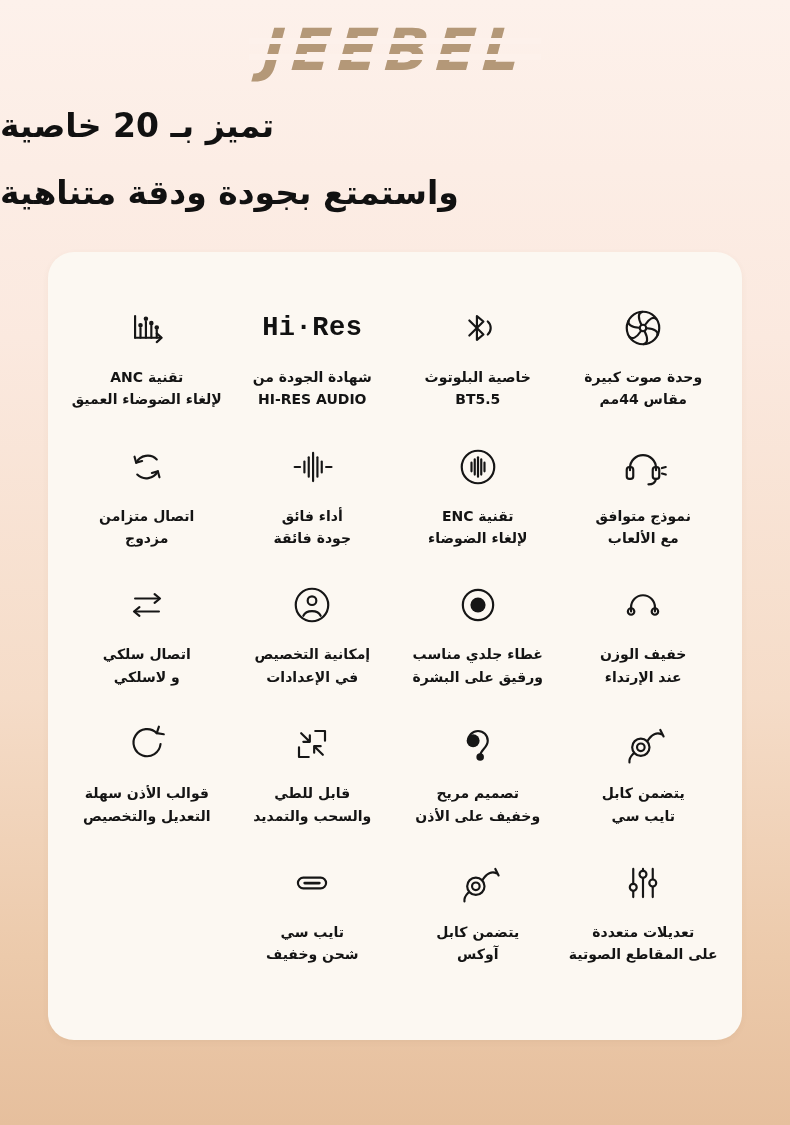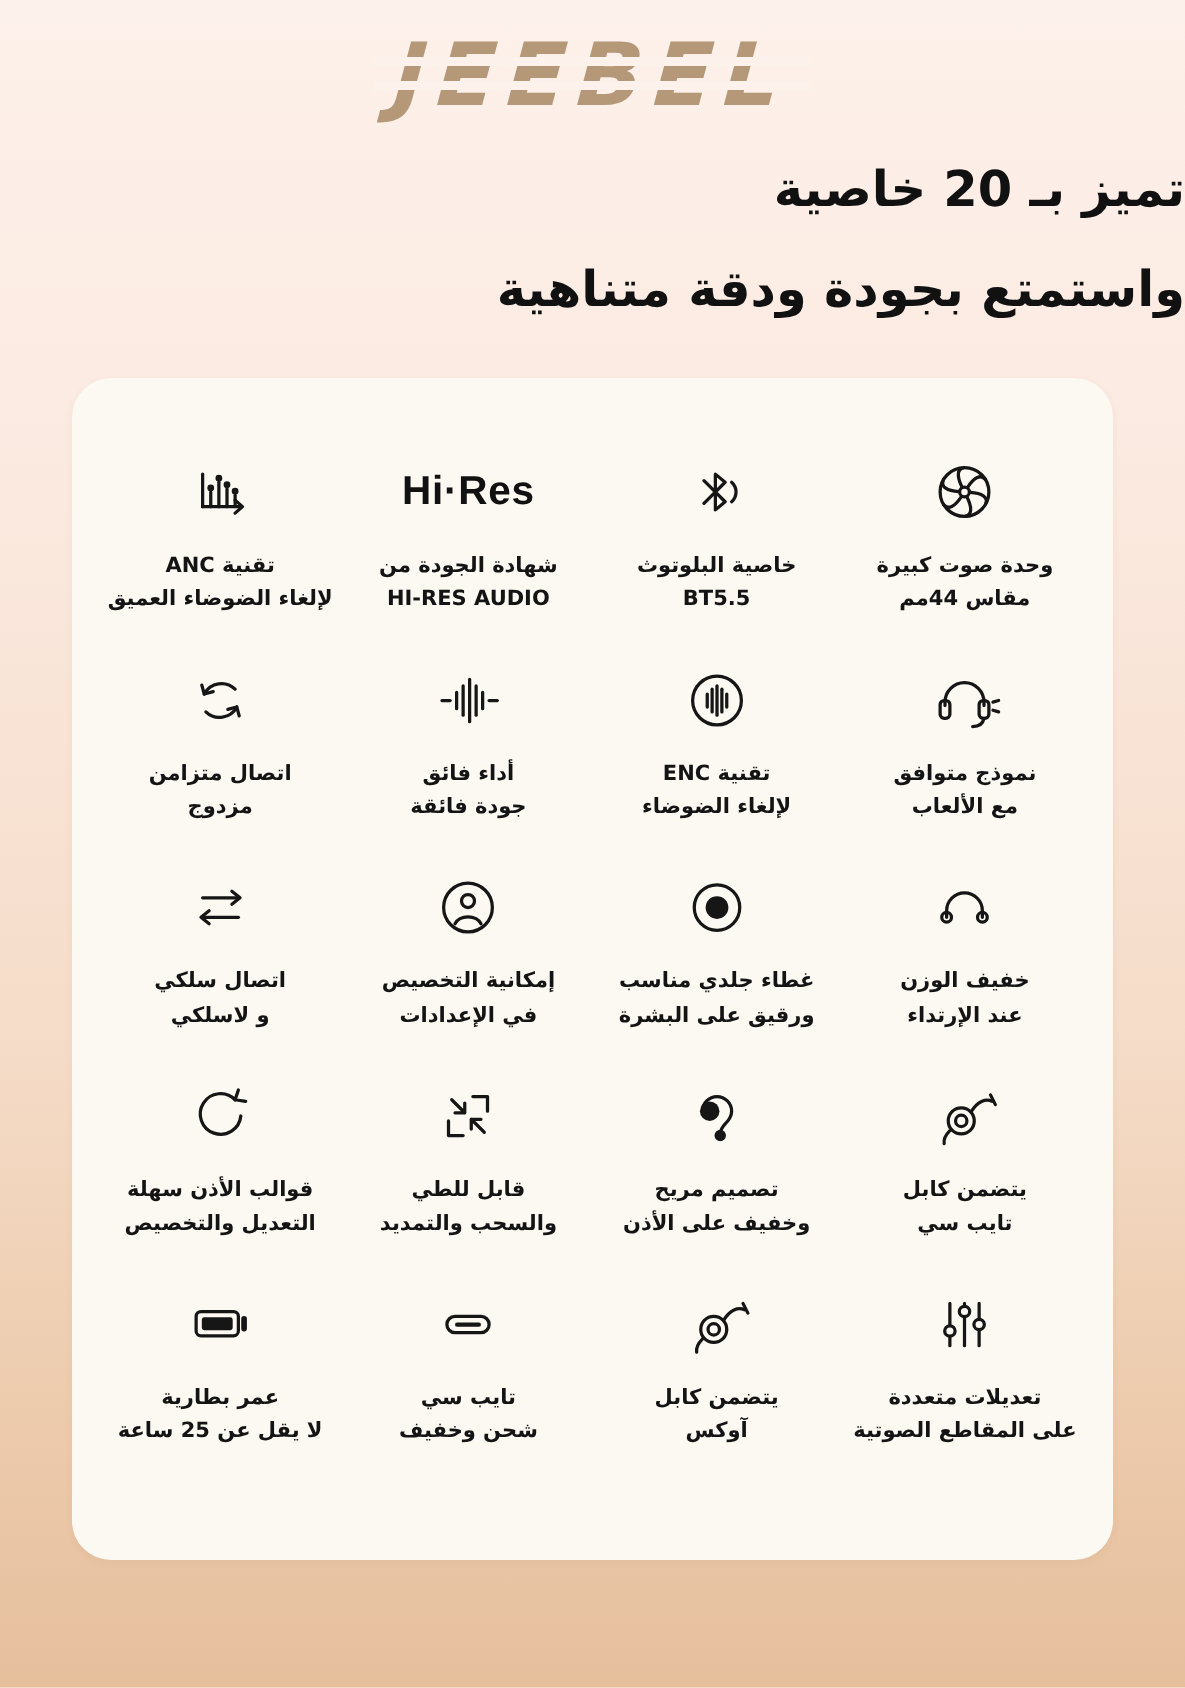--- a/index.html
+++ b/index.html
@@ -25,21 +25,21 @@
   }
   .logo-stripe{
     position:absolute;left:-14px;right:-14px;height:6px;
     background:var(--bg-top,#fdf1eb);
     pointer-events:none;
   }
   .stripe-1{top:30%;}
   .stripe-2{top:56%;}
   .headline{
     margin:20px 0 0;
-    direction:rtl;text-align:right;
+    direction:rtl;text-align:left;
     font-size:33px;font-weight:bold;color:#111;
     line-height:1.5;
   }
   .card{
     margin:34px 48px 0;
     height:788px;
     background:var(--card,#fcf8f2);
     border-radius:26px;
     box-shadow:0 2px 6px rgba(120,80,50,0.06);
   }
@@ -53,21 +53,21 @@
   }
   .feature{display:flex;flex-direction:column;align-items:center;}
   .icon-box{
     height:60px;display:flex;align-items:center;justify-content:center;
     margin-bottom:8px;
   }
   .icon-box svg{display:block;}
   .hires-text{
     font-size:27px;font-weight:bold;color:#111;
     letter-spacing:0.5px;direction:ltr;
-    font-family:Liberation Sans, sans-serif;
+    font-family:Liberation Mono, monospace;
   }
   .f-line{
     font-size:14px;font-weight:bold;color:#141414;
     line-height:1.6;direction:rtl;white-space:nowrap;
   }
 </style>
 </head>
 <body>
 
 <div class="page">
@@ -307,26 +307,15 @@
         <div class="feature">
           <div class="icon-box">
             <svg viewBox="0 0 48 48" width="52" height="52" fill="none" stroke="#161616" stroke-width="2" stroke-linecap="round" stroke-linejoin="round">
               <rect x="11" y="19" width="26" height="10" rx="5"></rect>
               <rect x="16" y="22.8" width="16" height="2.6" rx="1.3" fill="#161616" stroke="none"></rect>
             </svg>
           </div>
           <div class="f-line">تايب سي</div>
           <div class="f-line">شحن وخفيف</div>
         </div>
-        <div class="feature">
-          <div class="icon-box">
-            <svg viewBox="0 0 48 48" width="52" height="52" fill="none" stroke="#161616" stroke-width="2" stroke-linecap="round" stroke-linejoin="round">
-              <rect x="9" y="16" width="26" height="15" rx="3"></rect>
-              <rect x="12.5" y="19.5" width="19" height="8" rx="1.5" fill="#161616" stroke="none"></rect>
-              <path d="M38.5 20.5 v6" stroke-width="3.5"></path>
-            </svg>
-          </div>
-          <div class="f-line">عمر بطارية</div>
-          <div class="f-line">لا يقل عن 25 ساعة</div>
-        </div>
       </div>
   </div>
 </div>
 
 </body></html>

